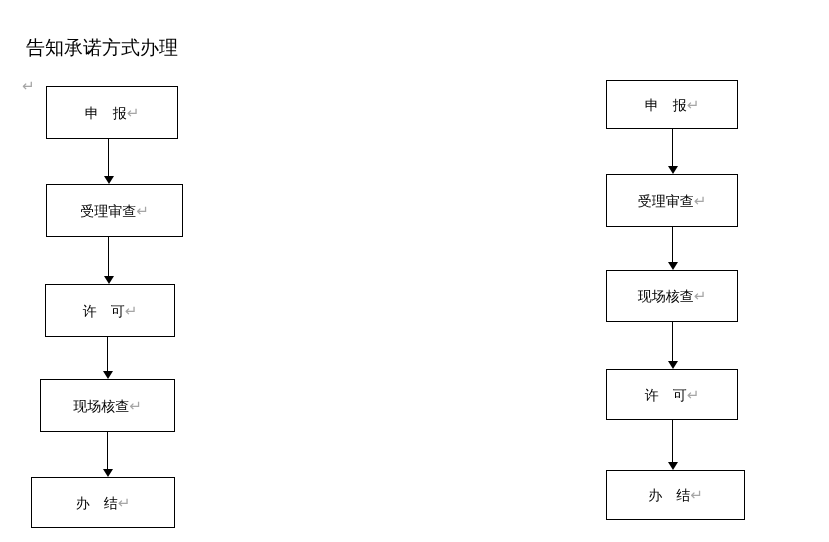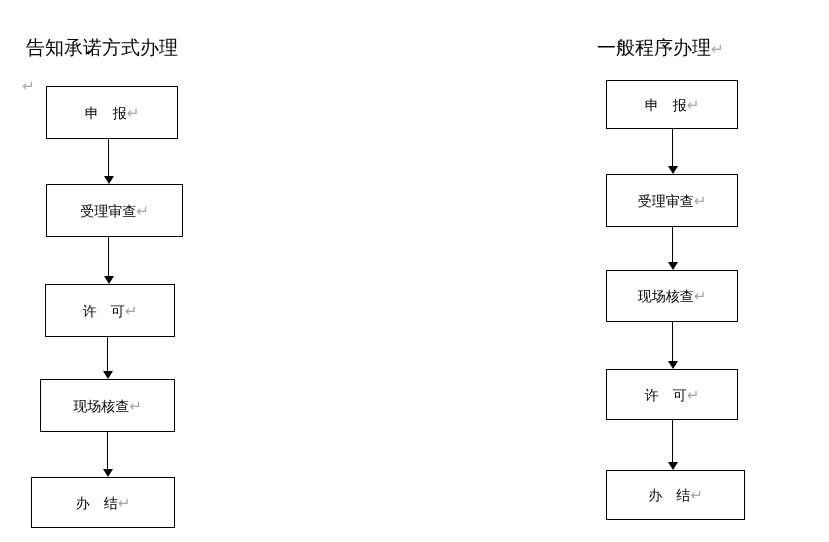--- a/index.html
+++ b/index.html
@@ -117,23 +117,20 @@
   <div class="connector" style="left:107px; top:432px; height:45px;">
     <div class="conn-line" style="height:37px;"></div>
     <div class="conn-head" style="top:37px;"></div>
   </div>
 
   <div class="node" style="left:31px; top:477px; width:144px; height:51px;">
     <span class="node-label">办　结</span>
       <span class="pilcrow">↵</span>
   </div>
 
-  <div class="col-title" style="left:597px; top:38px;">
-    <span>一般程序办理</span><span class="pilcrow">↵</span>
-  </div>
 
   <div class="node" style="left:606px; top:80px; width:132px; height:49px;">
     <span class="node-label">申　报</span>
       <span class="pilcrow">↵</span>
   </div>
   <div class="connector" style="left:672px; top:129px; height:45px;">
     <div class="conn-line" style="height:37px;"></div>
     <div class="conn-head" style="top:37px;"></div>
   </div>
 

